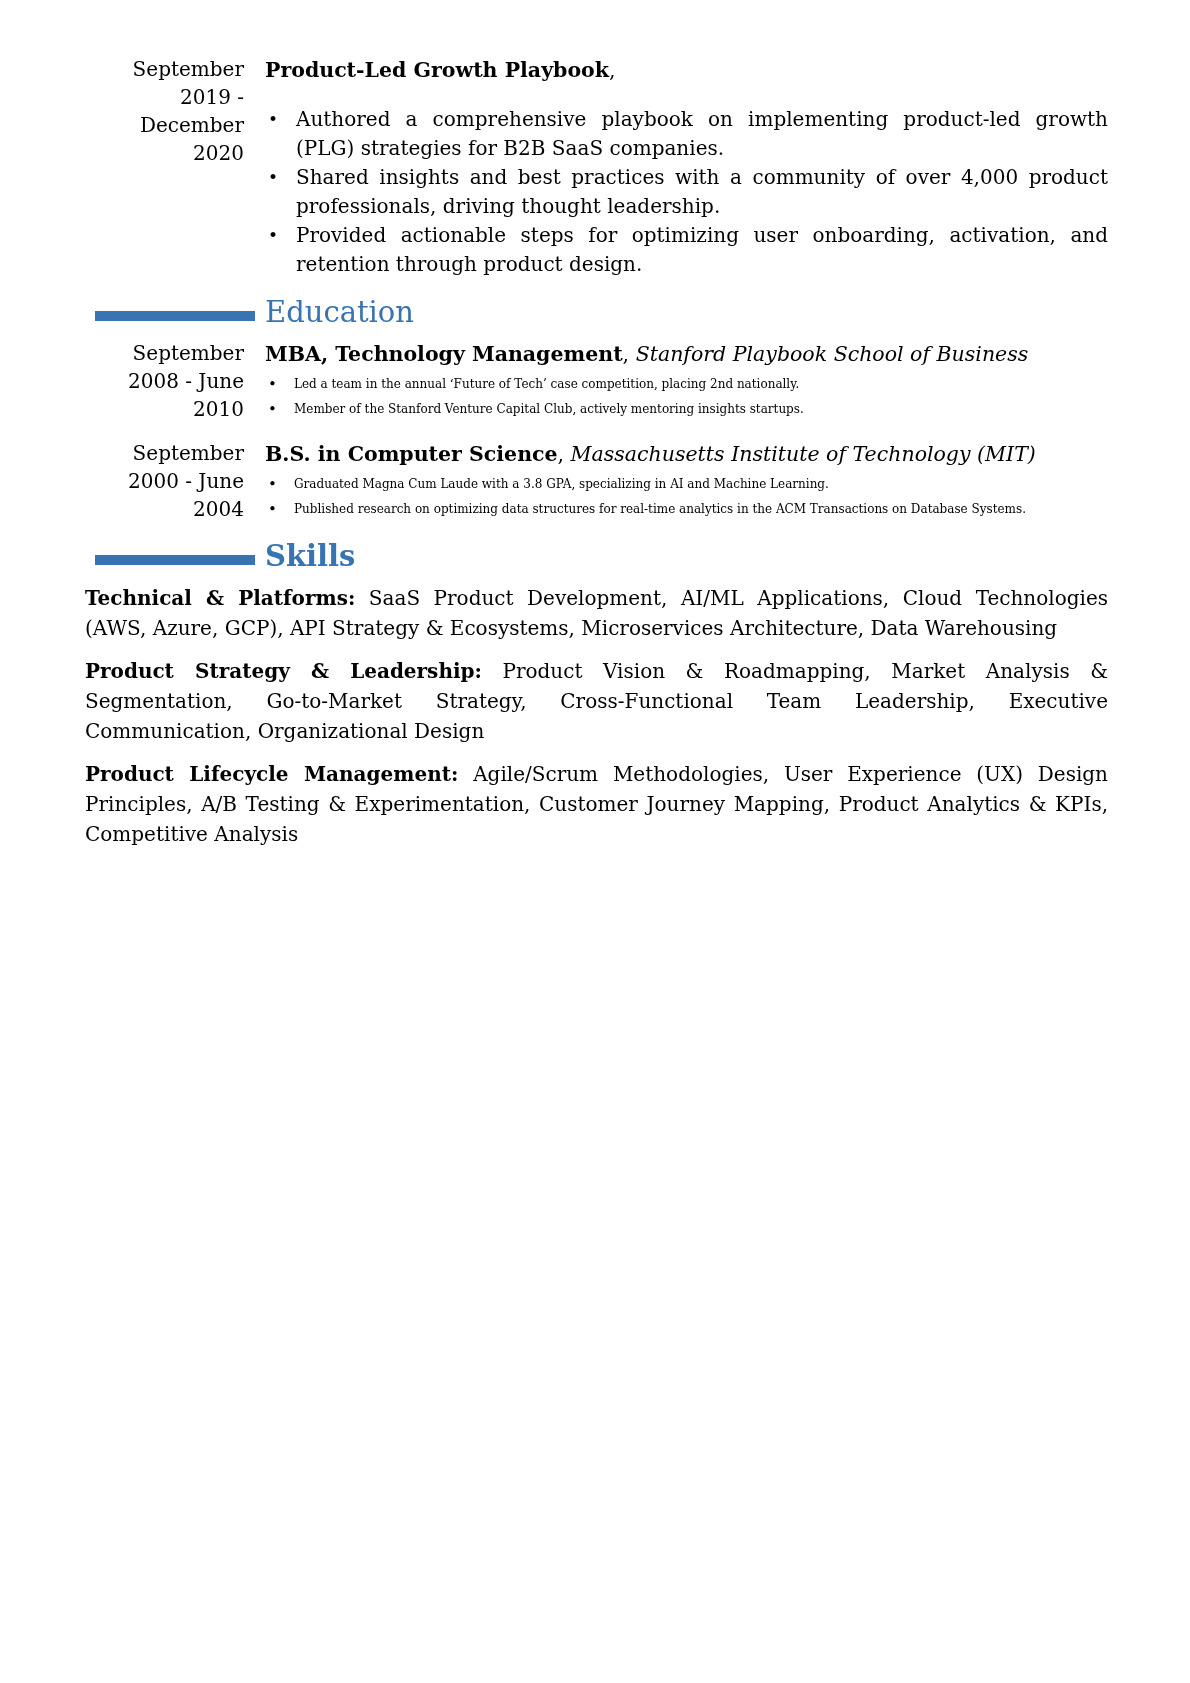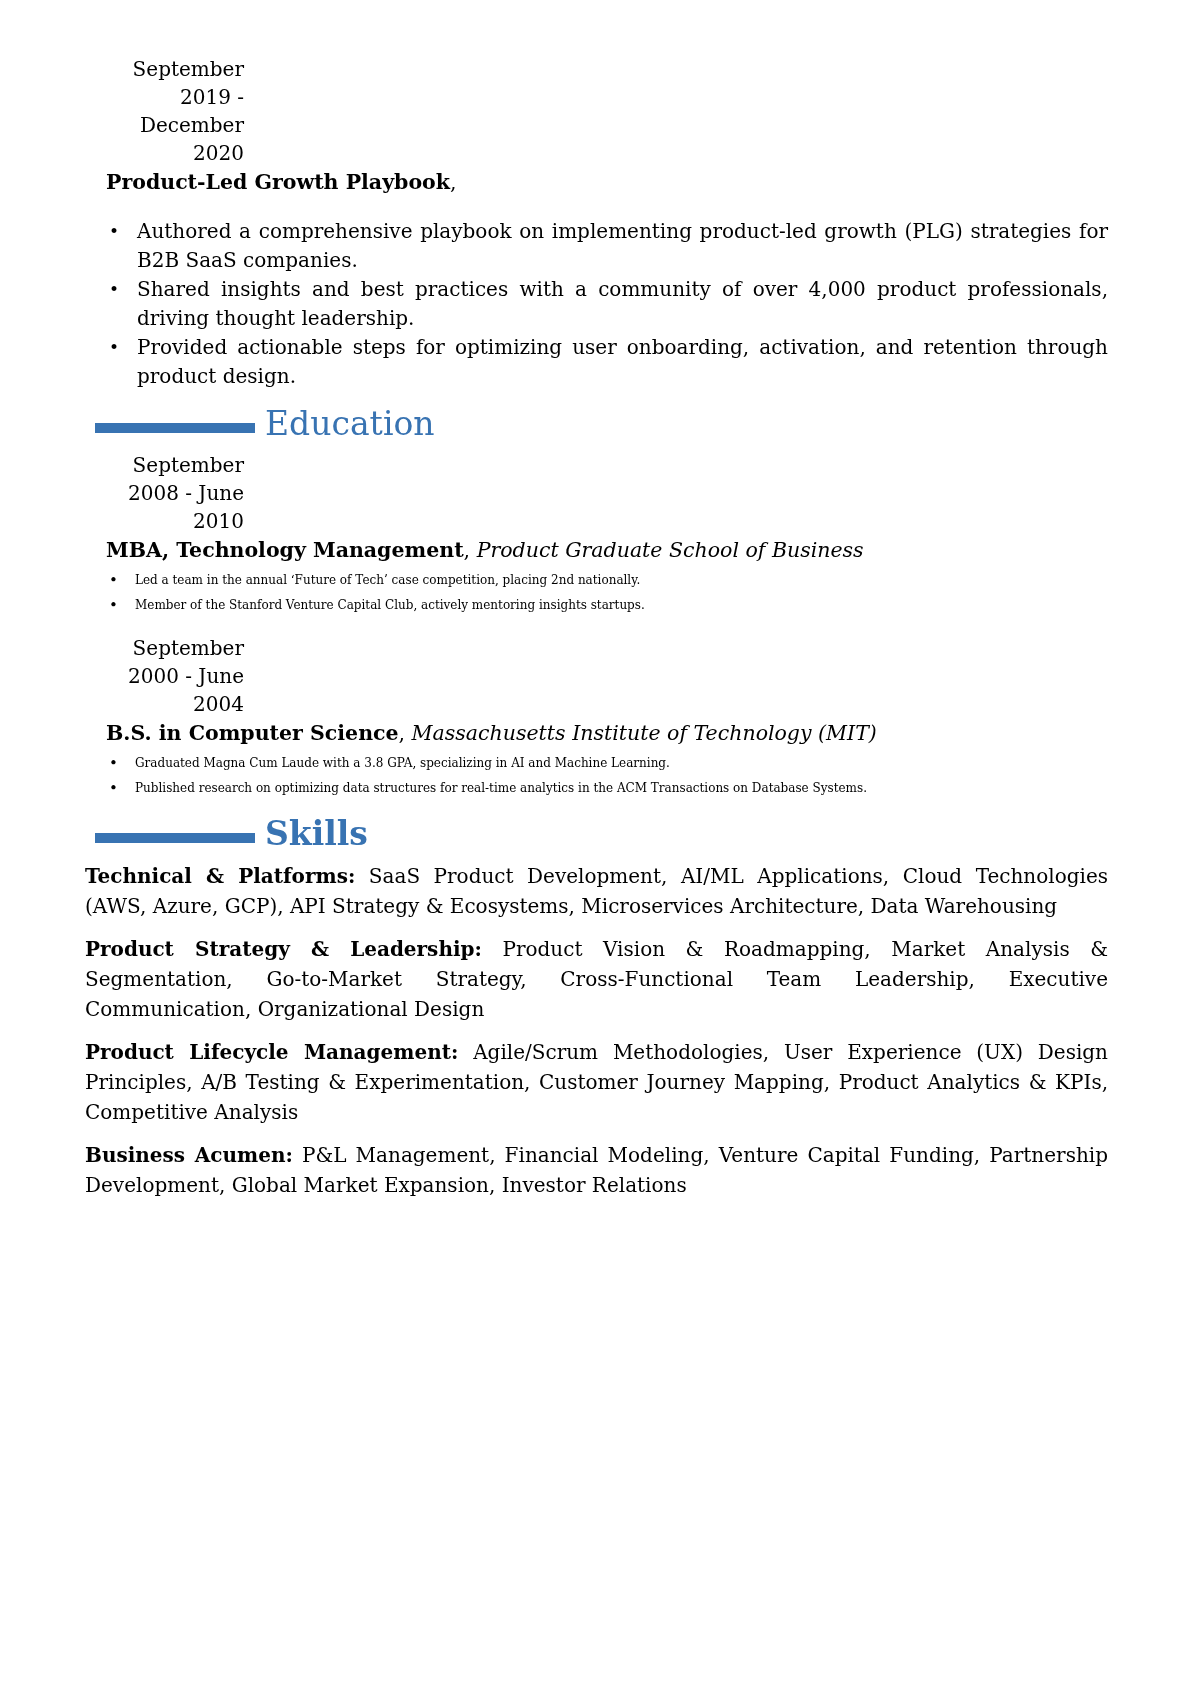--- a/index.html
+++ b/index.html
@@ -8,21 +8,21 @@
     width: 1190px;
     height: 1683px;
     background: #ffffff;
     color: #000000;
     font-family: "DejaVu Serif", serif;
     overflow: hidden;
   }
   .content { padding: 55px 82px 0 85px; }
 
   
-  .entry { display: flex; margin-bottom: 16px; flex-direction: column; }
+  .entry { display: flex; margin-bottom: 16px; }
   .hint {
     flex: none;
     width: 120px;
     padding-left: 39px;
     text-align: right;
     font-size: 20px;
     line-height: 28px;
   }
   .main { flex: 1; margin-left: 21px; min-width: 0; }
   .entry-title { font-size: 20.5px; line-height: 30px; margin-bottom: 20px; }
@@ -42,21 +42,21 @@
   .section { display: flex; align-items: center; margin: 16px 0 10px 10px; }
   .section-rule {
     flex: none;
     width: 160px;
     height: 10px;
     background: #3873b2;
     transform: translateY(4px);
   }
   .section-title {
     margin: 0 0 0 10px;
-    font-size: 33px;
+    font-size: 29px;
     font-weight: normal;
     color: #3873b2;
     line-height: 34px;
   }
 
   
   .skills p {
     margin: 0 0 13px 0;
     padding-left: 0;
     font-size: 20px;
@@ -93,21 +93,21 @@
     </div>
 
     <div class="section">
       <div class="section-rule" style="background: rgb(56, 115, 178);"></div>
       <h2 class="section-title" style="color: rgb(56, 115, 178);">Education</h2>
     </div>
 
     <div class="entry edu">
       <div class="hint">September 2008 - June 2010</div>
       <div class="main">
-        <div class="entry-title"><span class="b">MBA, Technology Management</span><span>, </span><span class="i">Product Graduate School of Business</span></div>
+        <div class="entry-title"><span class="b">MBA, Technology Management</span><span>, </span><span class="i">Stanford Playbook School of Business</span></div>
         <ul class="bullets">
           <li>
             <span class="marker">•</span>
             <span class="btext">Led a team in the annual ‘Future of Tech’ case competition, placing 2nd nationally.</span>
           </li>
           <li>
             <span class="marker">•</span>
             <span class="btext">Member of the Stanford Venture Capital Club, actively mentoring insights startups.</span>
           </li>
         </ul>
@@ -133,17 +133,16 @@
 
     <div class="section">
       <div class="section-rule" style="background: rgb(56, 115, 178);"></div>
       <h2 class="section-title" style="color: rgb(56, 115, 178); font-weight: bold;">Skills</h2>
     </div>
 
     <div class="skills">
       <p><span class="b">Technical &amp; Platforms:</span> <span>SaaS Product Development, AI/ML Applications, Cloud Technologies (AWS, Azure, GCP), API Strategy &amp; Ecosystems, Microservices Architecture, Data Warehousing</span></p>
       <p><span class="b">Product Strategy &amp; Leadership:</span> <span>Product Vision &amp; Roadmapping, Market Analysis &amp; Segmentation, Go-to-Market Strategy, Cross-Functional Team Leadership, Executive Communication, Organizational Design</span></p>
       <p><span class="b">Product Lifecycle Management:</span> <span>Agile/Scrum Methodologies, User Experience (UX) Design Principles, A/B Testing &amp; Experimentation, Customer Journey Mapping, Product Analytics &amp; KPIs, Competitive Analysis</span></p>
-      <p><span class="b">Business Acumen:</span> <span>P&amp;L Management, Financial Modeling, Venture Capital Funding, Partnership Development, Global Market Expansion, Investor Relations</span></p>
     </div>
 
   </div>
 </div>
 
 </body></html>

